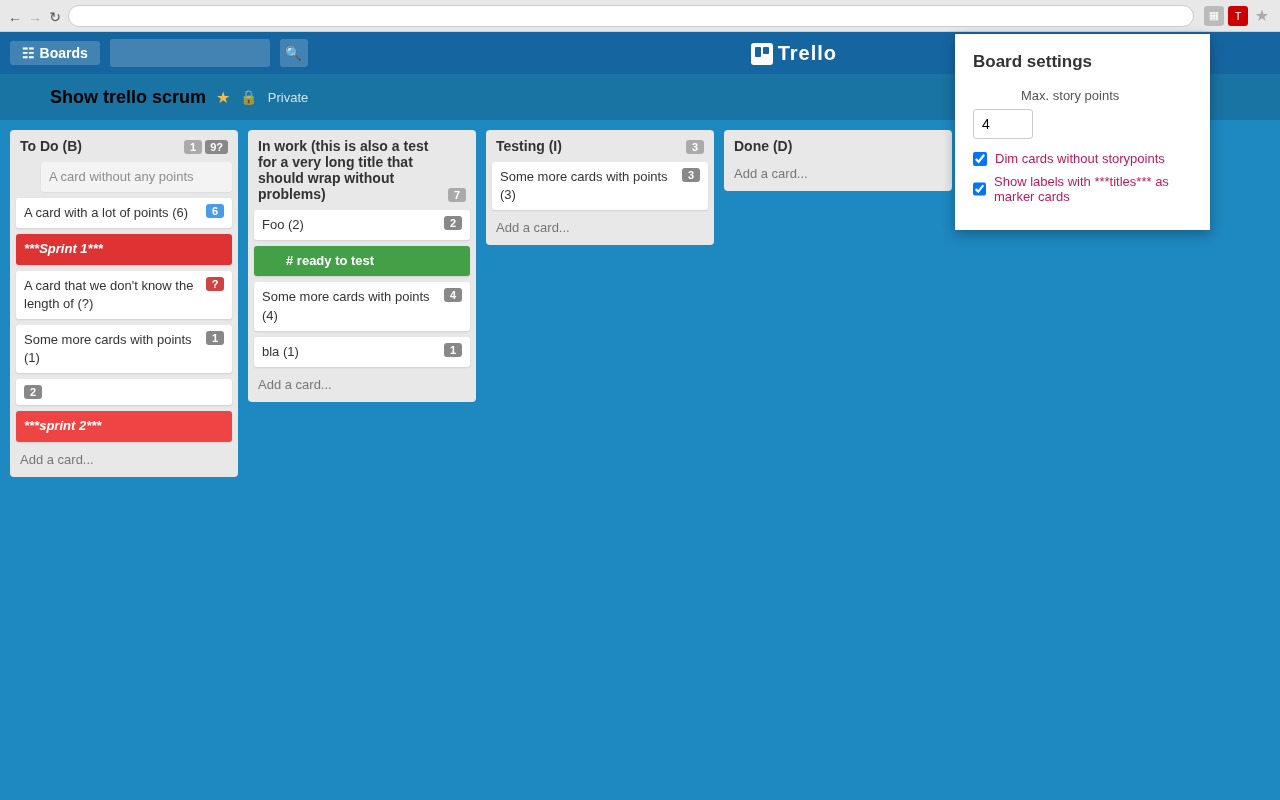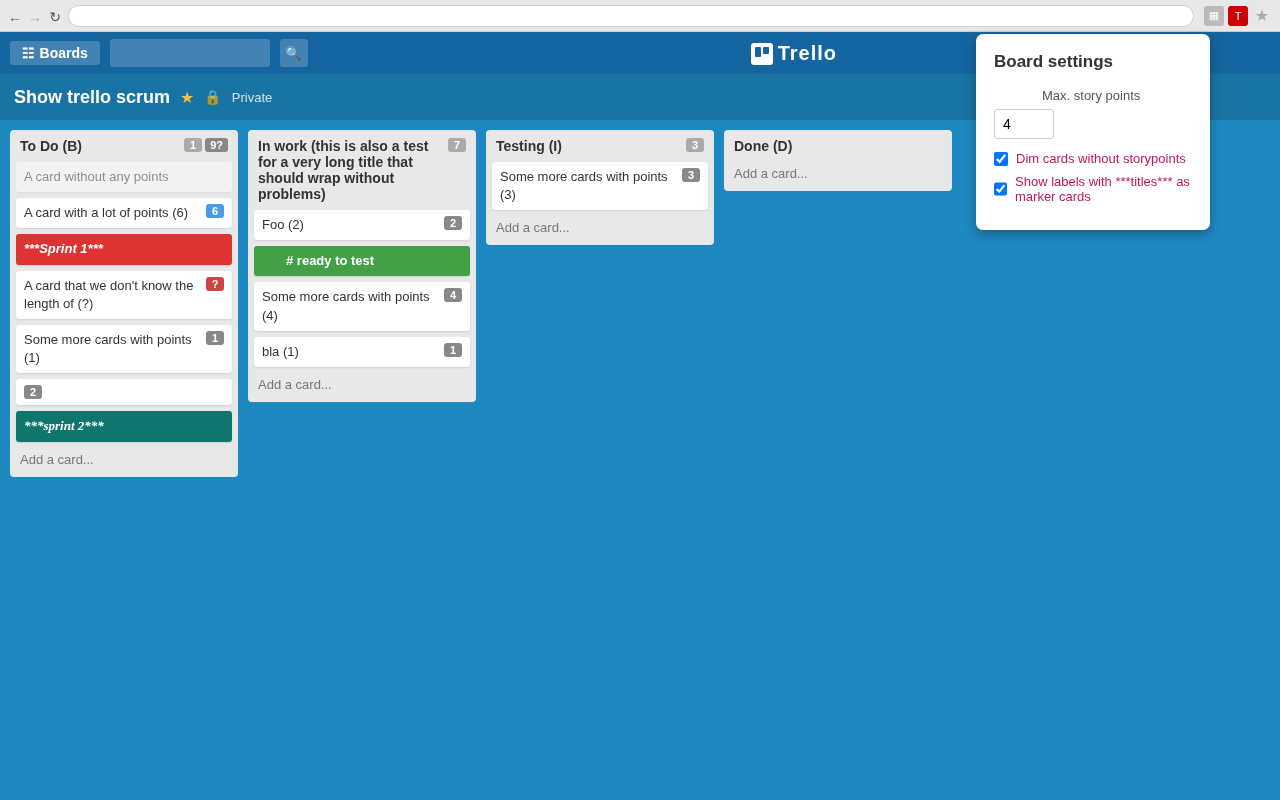--- a/index.html
+++ b/index.html
@@ -108,23 +108,24 @@
     
     .board-title-bar {
       background: rgba(0,0,0,0.15);
       height: 46px;
       display: flex;
       align-items: center;
       padding: 0 14px;
       gap: 10px;
     }
     .board-title {
-      color: #ffffff;
+      color: #000000;
       font-size: 18px;
       font-weight: bold;
+      margin-left: 36px;
     }
     .star-icon { color: rgba(255,255,255,0.7); cursor: pointer; font-size: 16px; }
     .star-icon.filled { color: #f0c040; }
     .lock-icon { color: rgba(255,255,255,0.7); font-size: 14px; }
     .private-label { color: rgba(255,255,255,0.8); font-size: 13px; }
 
     
     .board-content {
       padding: 10px;
       display: flex;
@@ -142,21 +143,21 @@
       min-width: 228px;
       padding: 6px;
       display: flex;
       flex-direction: column;
       gap: 6px;
       max-height: 100%;
       overflow-y: auto;
     }
     .list-header {
       display: flex;
-      align-items: flex-start;
+      align-items: flex-end;
       justify-content: space-between;
       padding: 2px 4px;
     }
     .list-title {
       font-size: 14px;
       font-weight: bold;
       color: #333;
     }
     .list-badges {
       display: flex;
@@ -182,21 +183,21 @@
       padding: 6px 8px;
       font-size: 13px;
       color: #333;
       position: relative;
       display: flex;
       align-items: flex-start;
       justify-content: space-between;
       gap: 4px;
       box-shadow: 0 1px 2px rgba(0,0,0,0.1);
     }
-    .card.dimmed { opacity: 0.5; }
+    .card.dimmed { opacity: 0.5; margin-left: 25px; }
     .card-text { flex: 1; line-height: 1.4; }
     .card-badge {
       font-size: 11px;
       font-weight: bold;
       color: white;
       background: #888;
       border-radius: 3px;
       padding: 1px 5px;
       min-width: 18px;
       text-align: center;
@@ -206,25 +207,24 @@
 
     
     .card.marker-red {
       background: #d33;
       color: white;
       font-weight: bold;
       font-style: italic;
     }
     .card.marker-red .card-text { color: white; }
     .card.marker-purple {
-      background: #0f766e;
+      background: #ef4444;
       color: white;
       font-weight: bold;
       font-style: italic;
-      font-family: Liberation Serif, serif;
     }
     .card.marker-purple .card-text { color: white; }
     .card.marker-green {
       background: #43a047;
       color: white;
       font-weight: bold;
       padding-left: 32px;
     }
     .card.marker-green .card-text { color: white; }
 
@@ -235,23 +235,23 @@
       padding: 4px;
       cursor: pointer;
       border-radius: 3px;
     }
 
     
     .settings-panel {
       position: absolute;
       top: 34px;
       right: 70px;
-      width: 234px;
+      width: 255px;
       background: white;
-      border-radius: 7px;
+      border-radius: 0;
       box-shadow: 0 4px 12px rgba(0,0,0,0.3);
       padding: 18px;
       z-index: 100;
     }
     .settings-title {
       font-size: 17px;
       font-weight: bold;
       color: #333;
       margin-bottom: 16px;
     }

